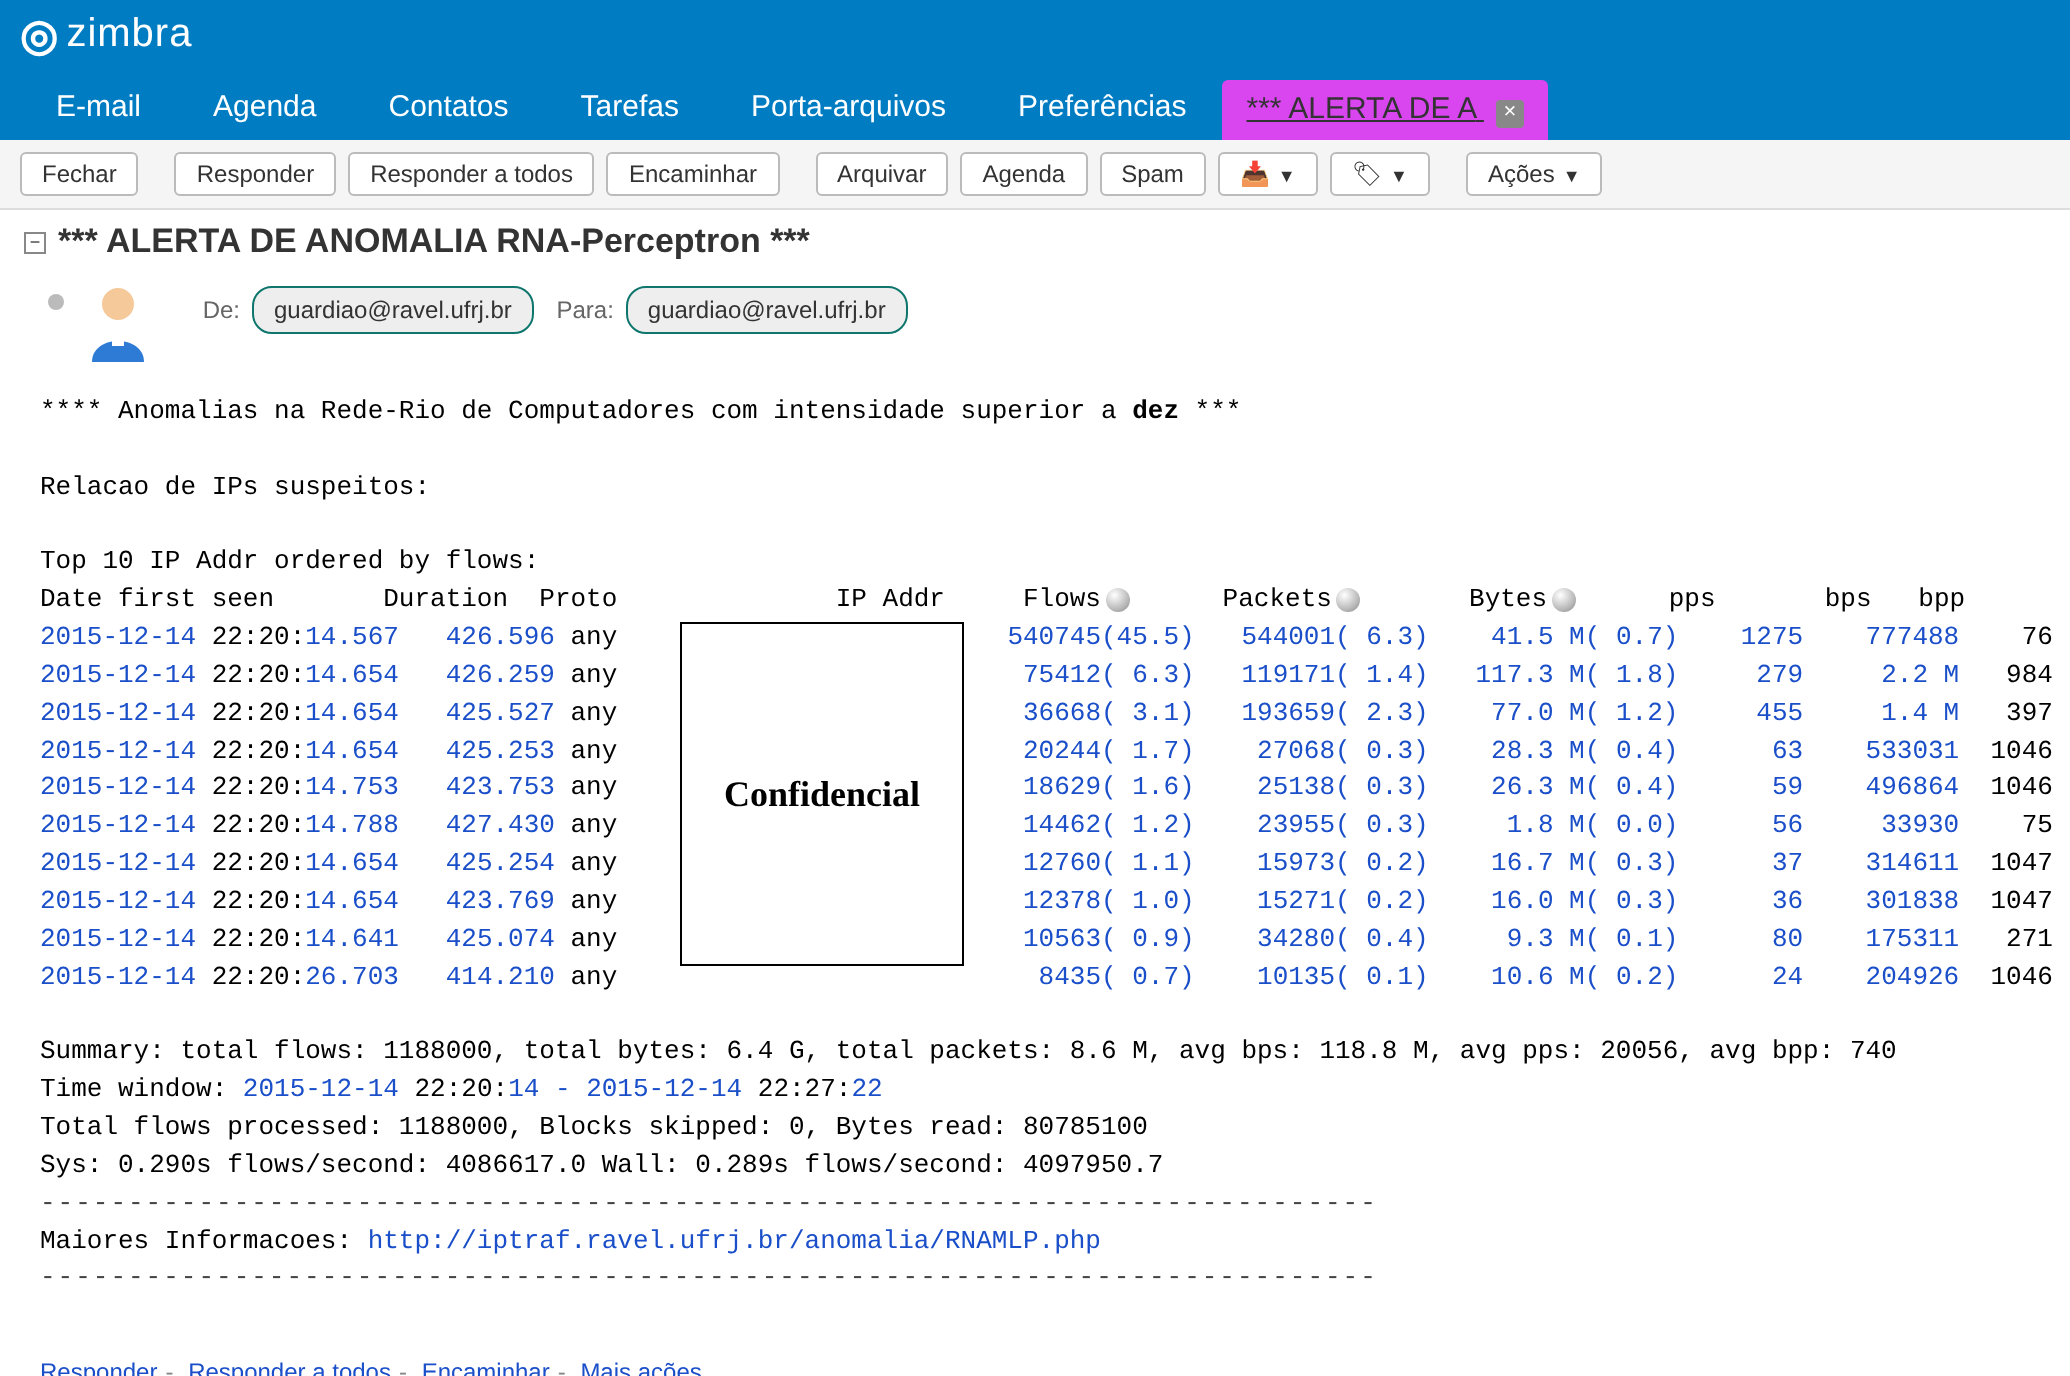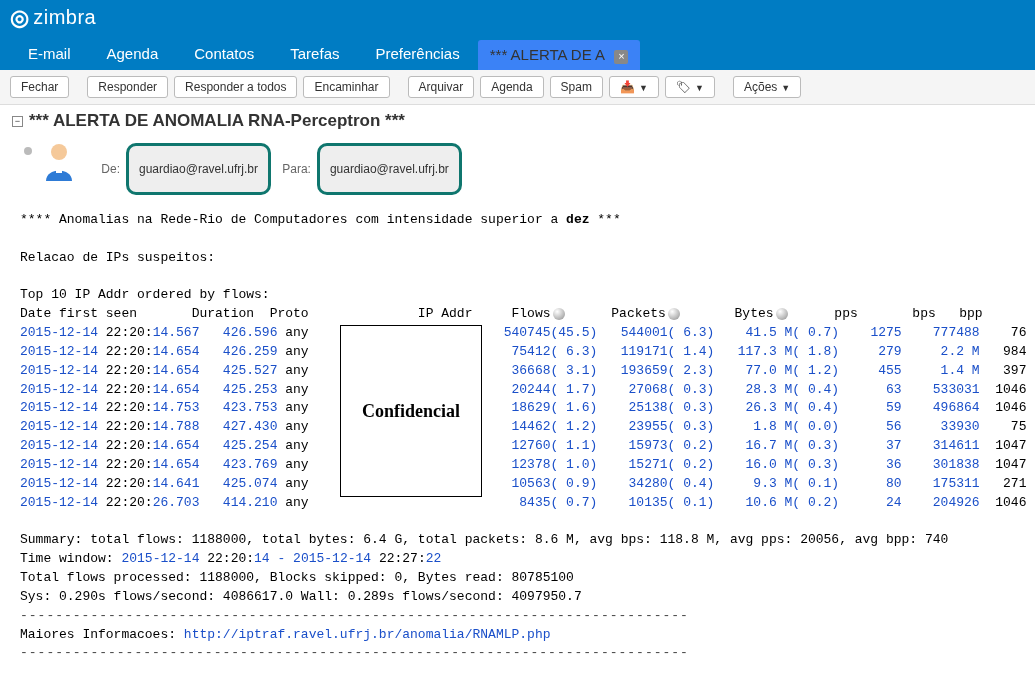--- a/index.html
+++ b/index.html
@@ -1,36 +1,36 @@
 <!DOCTYPE html>
 <html><head>
 <meta charset="utf-8">
 <style>
   html, body { margin:0; padding:0; font-family: Arial, Helvetica, sans-serif; font-size:13px; background:#fff; color:#333; }
   .titlebar { background:#007cc3; color:#fff; height:35px; display:flex; align-items:center; padding-left:10px; }
   .logo-glyph { font-size:22px; font-weight:bold; margin-right:4px; }
   .logo-text { font-size:20px; letter-spacing:0.5px; }
   .tabbar { background:#007cc3; height:35px; display:flex; align-items:flex-end; padding-left:10px; }
   .maintab { color:#fff; padding:8px 18px; cursor:pointer; font-size:15px; }
-  .maintab.active { background:#3b82f6; color:#333; border-top-left-radius:3px; border-top-right-radius:3px; padding:6px 12px; position:relative; }
+  .maintab.active { background:#d946ef; color:#333; border-top-left-radius:3px; border-top-right-radius:3px; padding:6px 12px; position:relative;text-decoration:underline; }
   .maintab.active .closex { display:inline-block; width:14px; height:14px; line-height:13px; text-align:center; background:#888; color:#fff; font-size:11px; border-radius:2px; margin-left:6px; }
   .toolbar { background:#f5f5f5; padding:6px 10px; border-bottom:1px solid #ddd; display:flex; gap:6px; align-items:center; }
   .btn { background:#fff; border:1px solid #bbb; border-radius:3px; padding:3px 10px; font-size:12px; cursor:pointer; color:#333; }
   .btn .caret { margin-left:4px; font-size:9px; }
   .sep { width:6px; }
   .subject-row { padding:6px 12px; display:flex; align-items:center; gap:6px; }
   .toggle-sq { width:9px; height:9px; border:1px solid #888; display:inline-flex; align-items:center; justify-content:center; font-size:9px; line-height:9px; }
   .subject-text { font-weight:bold; font-size:17px; }
   .header-block { display:flex; padding:4px 12px 6px 24px; gap:10px; align-items:flex-start; }
   .dot { width:8px; height:8px; border-radius:50%; background:#bbb; margin-top:6px; }
   .avatar svg { display:block; }
   .hdr-lines { display:flex; flex-direction:row; gap:6px; padding-top:2px; }
   .hdr-line { display:flex; align-items:center; gap:6px; }
   .hdr-label { color:#666; font-size:12px; width:34px; text-align:right; }
-  .pill { background:#eee; border:3px solid #0f766e; border-radius:10px; padding:16px 10px; font-size:12px; color:#333; }
+  .pill { background:#eee; border:1px solid #0f766e; border-radius:10px; padding:4px 10px; font-size:12px; color:#333; }
   .body-area { padding:10px 20px 20px 20px; font-family: "Courier New", monospace; font-size:13px; color:#000; line-height:1.45; }
   .body-area .blue { color:#1a4fc9; }
   .body-area a { color:#1a4fc9; text-decoration:none; }
   .table-wrap { position:relative; white-space:pre; }
   .conf-box { position:absolute; border:1px solid #000; background:#fff; font-family:"Times New Roman",serif; font-weight:bold; font-size:18px; display:flex; align-items:center; justify-content:center; }
   .rule { letter-spacing:1px; color:#444; }
   .footer-links { padding:10px 20px; font-size:12px; }
   .footer-links a { color:#1a4fc9; text-decoration:none; }
   .footer-links .dash { color:#888; margin:0 4px; }
   .globe { display:inline-block; width:12px; height:12px; border-radius:50%; background:radial-gradient(circle at 35% 30%,#fff,#bbb 60%,#888); vertical-align:middle; margin-left:2px; }
@@ -41,20 +41,21 @@
 <div class="titlebar">
   <span class="logo-glyph">◎</span>
   <span class="logo-text">zimbra</span>
 </div>
 
 <div class="tabbar">
   <div class="maintab">E-mail</div>
   <div class="maintab">Agenda</div>
   <div class="maintab">Contatos</div>
   <div class="maintab">Tarefas</div>
+  <div class="maintab">Porta-arquivos</div>
   <div class="maintab">Preferências</div>
   <div class="maintab active">
     <span>*** ALERTA DE A</span>
     <span class="closex">×</span>
   </div>
 </div>
 
 <div class="toolbar">
   <button class="btn">Fechar</button>
   <div class="sep"></div>

